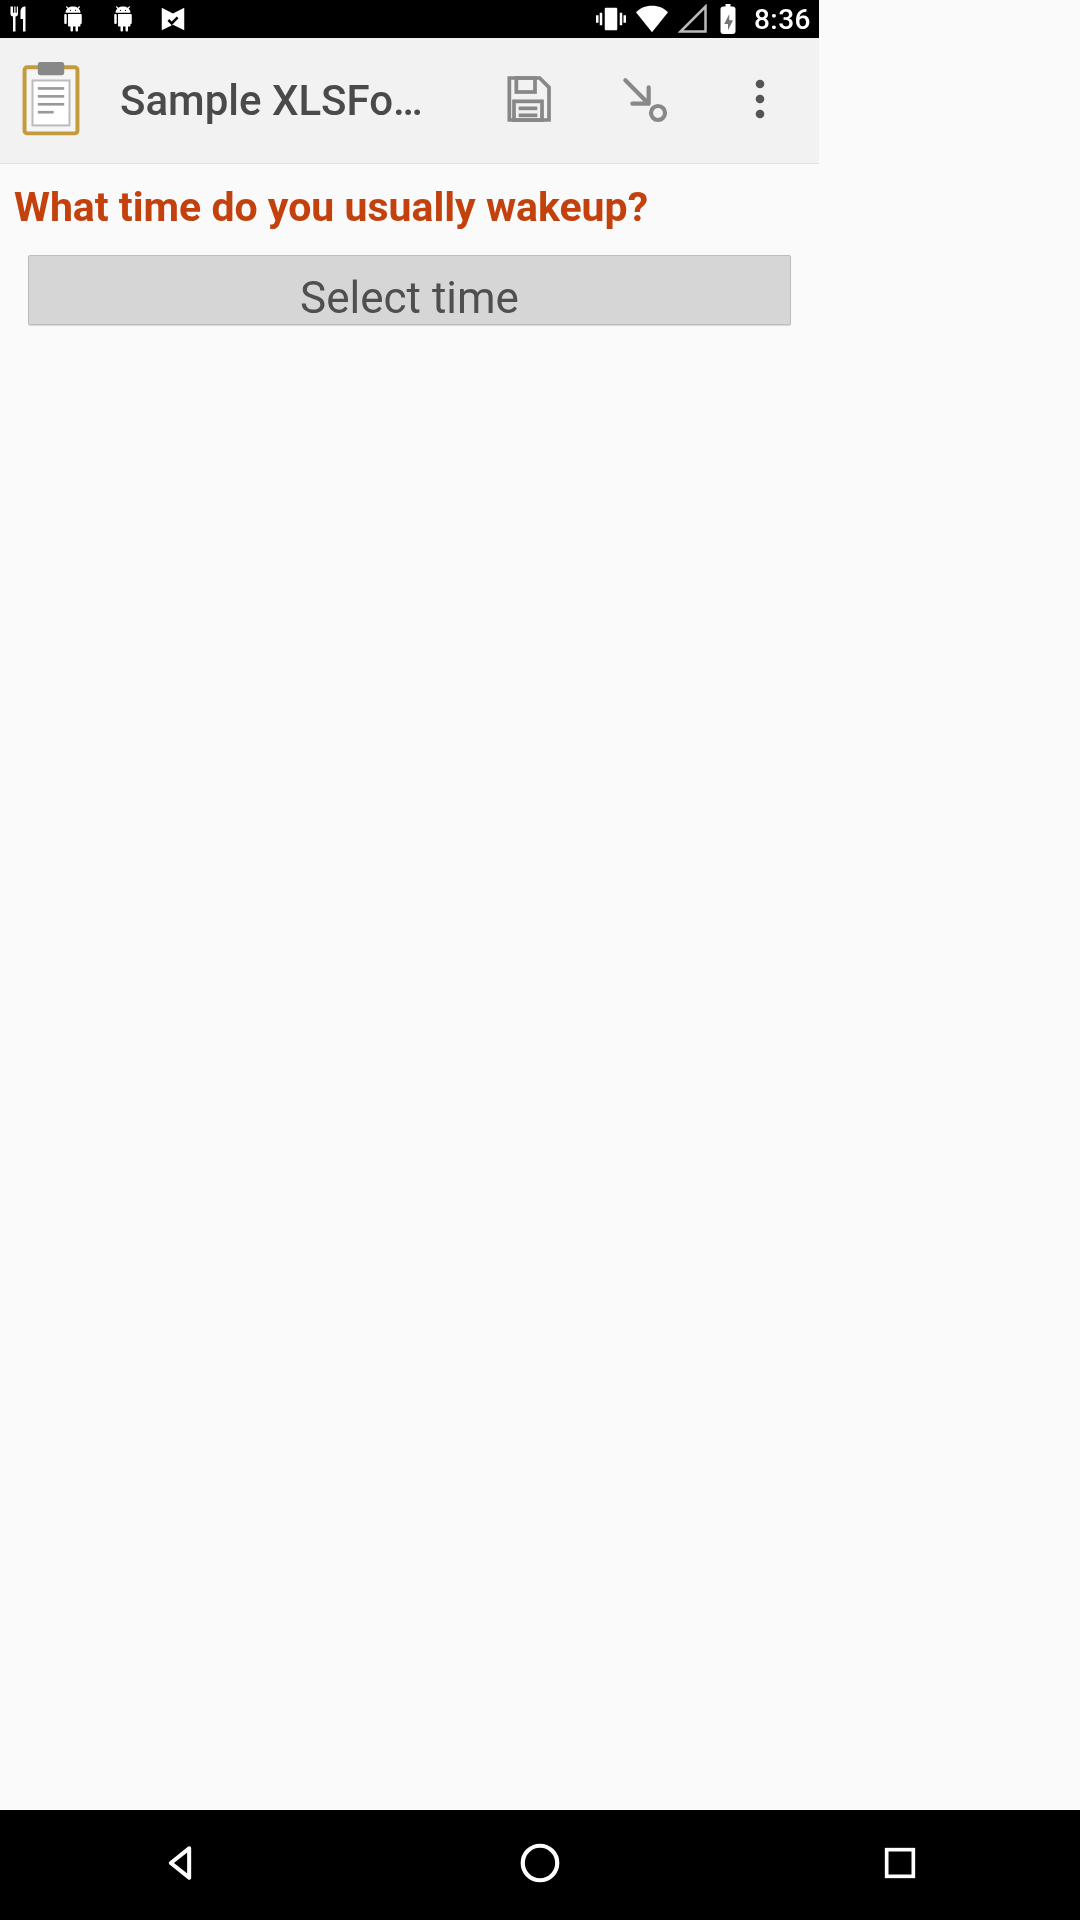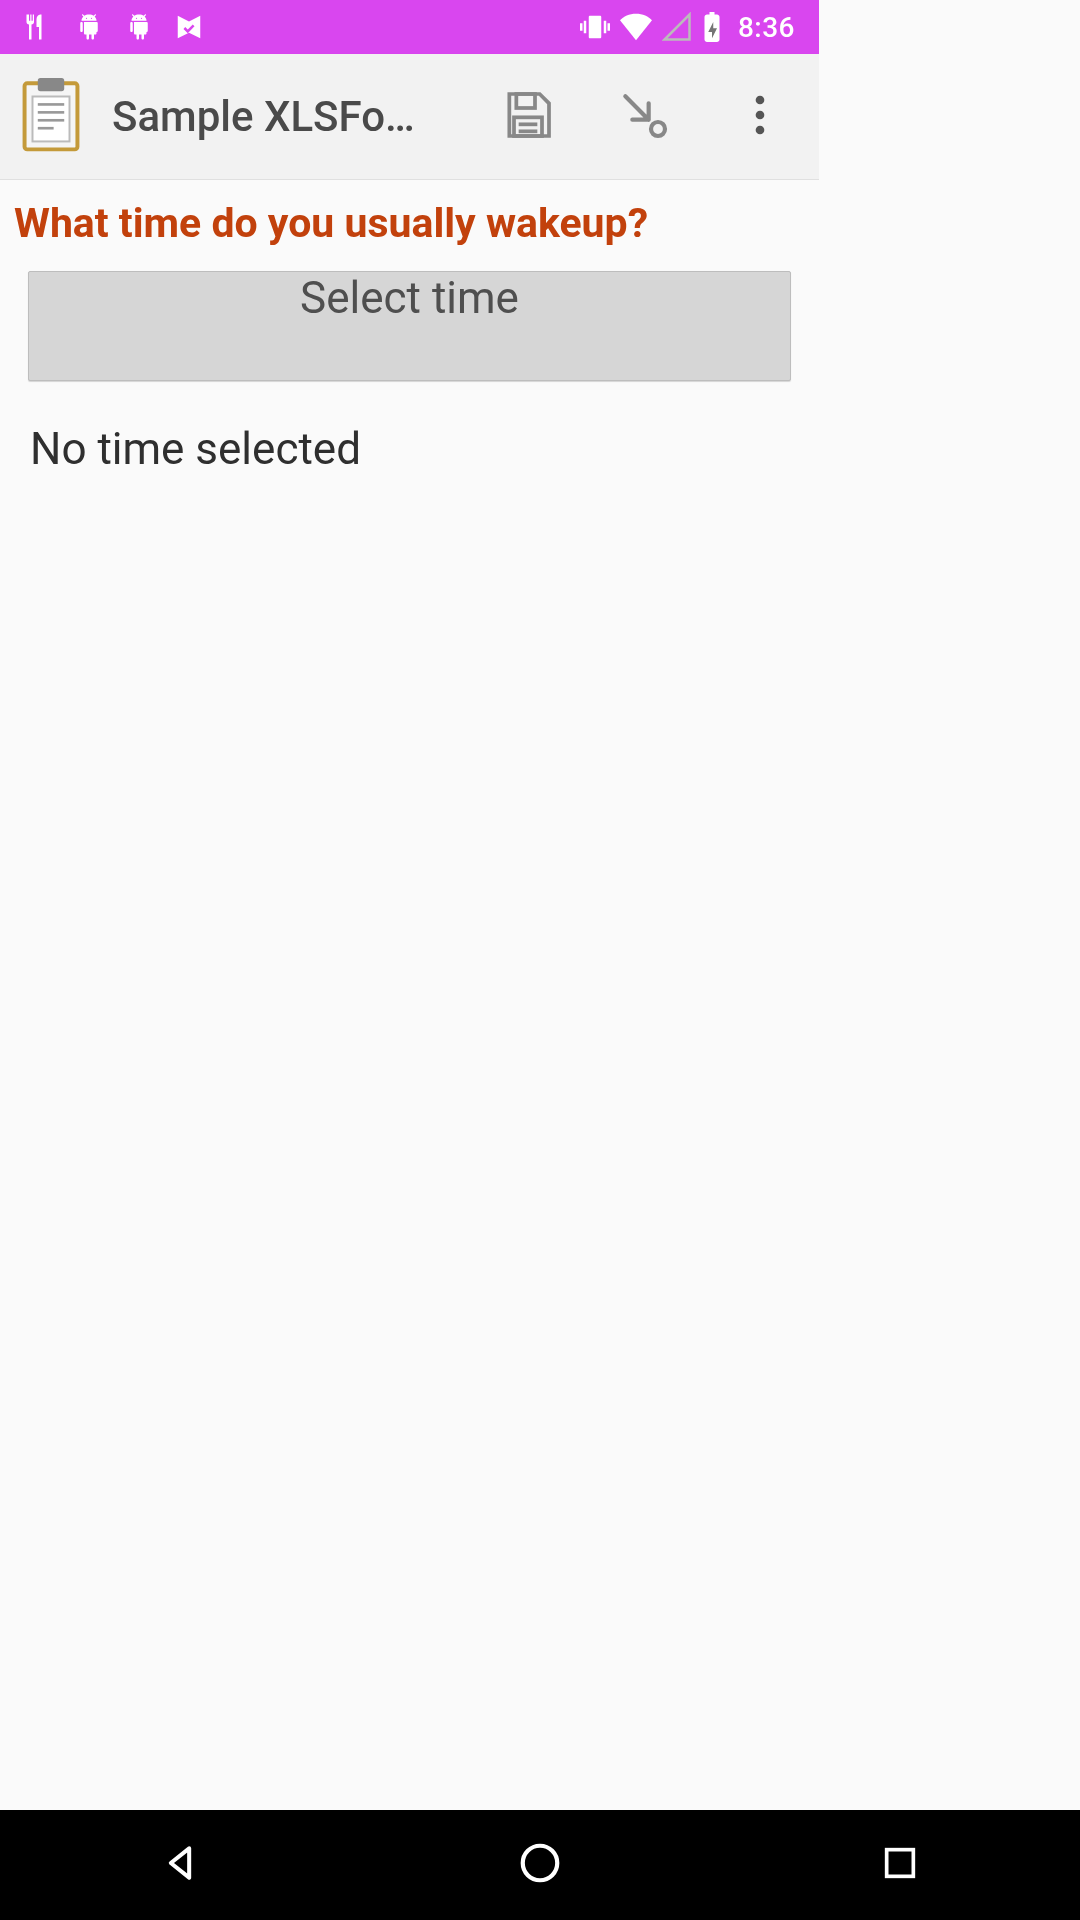--- a/index.html
+++ b/index.html
@@ -5,40 +5,40 @@
   * { box-sizing: border-box; margin: 0; padding: 0; }
   html, body {
     width: 819px;
     height: 1456px;
     font-family: Roboto, "Helvetica Neue", Arial, sans-serif;
     background: #fafafa;
     overflow: hidden;
   }
   
   .status-bar {
-    height: 54px;
-    background: #d946ef;
+    height: 38px;
+    background: #000000;
     display: flex;
     align-items: center;
-    padding: 0 24px;
+    padding: 0 8px;
     color: #fff;
   }
   .status-left { display: flex; align-items: center; gap: 20px; }
   .status-right { margin-left: auto; display: flex; align-items: center; gap: 10px; }
   .status-bar svg { display: block; }
   .status-time { font-size: 28px; font-weight: 500; letter-spacing: 0.5px; margin-left: 6px; }
 
   
   .app-bar {
     height: 126px;
     background: #f2f2f2;
     display: flex;
     align-items: center;
     padding: 0 18px;
-    gap: 28px;
+    gap: 36px;
     border-bottom: 1px solid #e0e0e0;
     box-shadow: 0 2px 3px rgba(0,0,0,0.08);
   }
   .app-title {
     font-size: 42px;
     font-weight: 500;
     color: #4a4a4a;
     flex: 1;
     white-space: nowrap;
     overflow: hidden;
@@ -56,26 +56,26 @@
   }
   .question {
     font-size: 41px;
     font-weight: 700;
     color: #c2410c;
     padding: 20px 14px 24px 14px;
     line-height: 1.15;
   }
   .select-btn {
     margin: 0 28px;
-    height: 110px;
+    height: 70px;
     background: #d6d6d6;
     border: 1px solid #bdbdbd;
     border-radius: 2px;
     display: flex;
-    align-items: flex-start;
+    align-items: flex-end;
     justify-content: center;
     font-size: 44px;
     color: #4f4f4f;
     box-shadow: 0 1px 1px rgba(0,0,0,0.15);
   }
   .status-text {
     font-size: 44px;
     color: #2f2f2f;
     padding: 42px 30px;
   }
@@ -189,21 +189,20 @@
       </span>
     </div>
   </div>
 </div>
 
 <div class="content">
   <div class="question">What time do you usually wakeup?</div>
   <div class="select-btn">
     <span>Select time</span>
   </div>
-  <div class="status-text">No time selected</div>
 </div>
 
 <div class="nav-bar">
   <div class="nav-btn">
     <span>
       <svg width="44" height="44" viewBox="0 0 24 24" fill="none" stroke="#fff" stroke-width="2.2" stroke-linejoin="round" stroke-linecap="round">
           <path d="M17 4 L7 12 L17 20 Z"></path>
         </svg>
     </span>
   </div>

